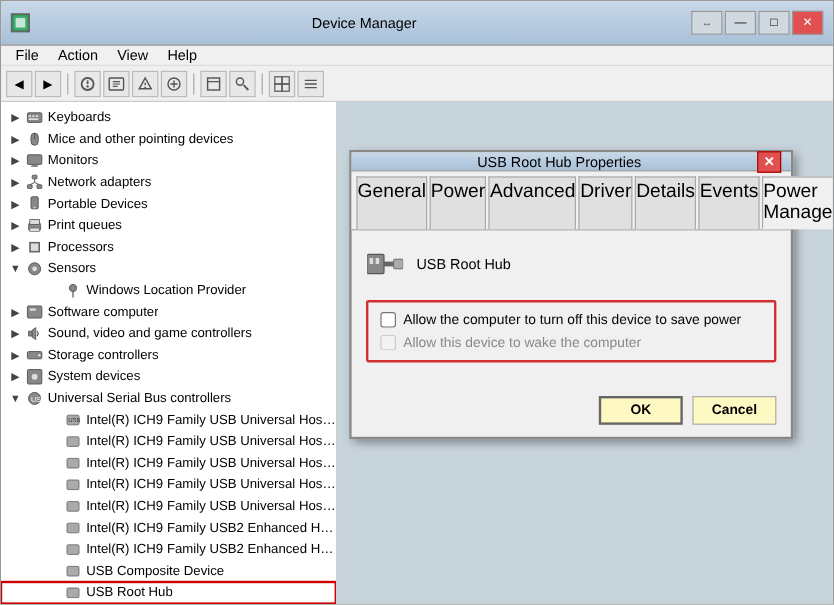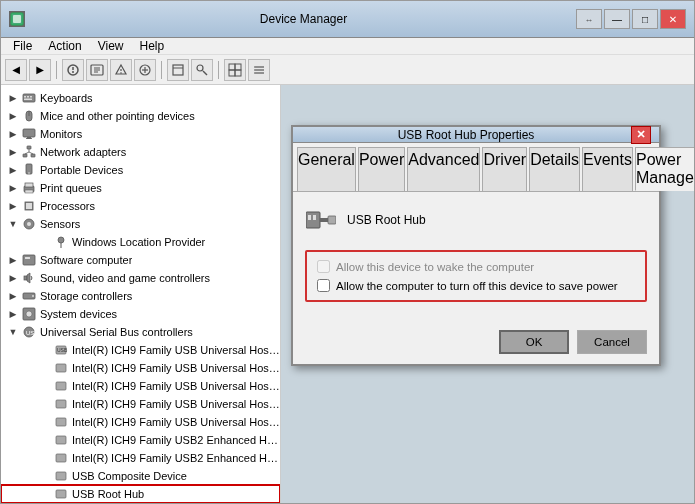--- a/index.html
+++ b/index.html
@@ -287,27 +287,28 @@
     
     .dialog-buttons {
       display: flex;
       justify-content: flex-end;
       gap: 8px;
       padding: 8px 12px 10px;
     }
     .dialog-btn {
       width: 70px;
       height: 24px;
-      background: #a3a3a3;
+      background: #fef9c3;
       border: 1px solid #aaa;
       cursor: pointer;
       font-size: 11.5px;
       display: flex;
       align-items: center;
       justify-content: center;
+      font-weight: bold;
     }
     .dialog-btn.default { border: 2px solid #666; }
 
     
     .tree-panel::-webkit-scrollbar { width: 14px; }
     .tree-panel::-webkit-scrollbar-track { background: #f0f0f0; }
     .tree-panel::-webkit-scrollbar-thumb { background: #c0c0c0; border: 2px solid #f0f0f0; }
   </style>
 </head>
 <body>
@@ -684,26 +685,26 @@
                 <rect x="7" y="7" width="3" height="5" fill="#ddd"></rect>
                 <rect x="14" y="10" width="10" height="4" fill="#666"></rect>
                 <rect x="22" y="8" width="8" height="8" rx="1" fill="#aaa" stroke="#666" stroke-width="0.8"></rect>
               </svg>
             </div>
             <span class="device-name">USB Root Hub</span>
           </div>
 
           <div class="checkbox-group">
             <div class="checkbox-row">
+              <input type="checkbox" class="cb-input" style="">
+              <label class="cb-label">Allow the computer to turn off this device to save power</label>
+            </div>
+            <div class="checkbox-row">
               <input type="checkbox" class="cb-input" disabled="" style="">
               <label class="cb-label disabled">Allow this device to wake the computer</label>
-            </div>
-            <div class="checkbox-row">
-              <input type="checkbox" class="cb-input" style="">
-              <label class="cb-label">Allow the computer to turn off this device to save power</label>
             </div>
           </div>
         </div>
 
         <div class="dialog-buttons">
           <button class="dialog-btn default">OK</button>
           <button class="dialog-btn">Cancel</button>
         </div>
 
       </div>

